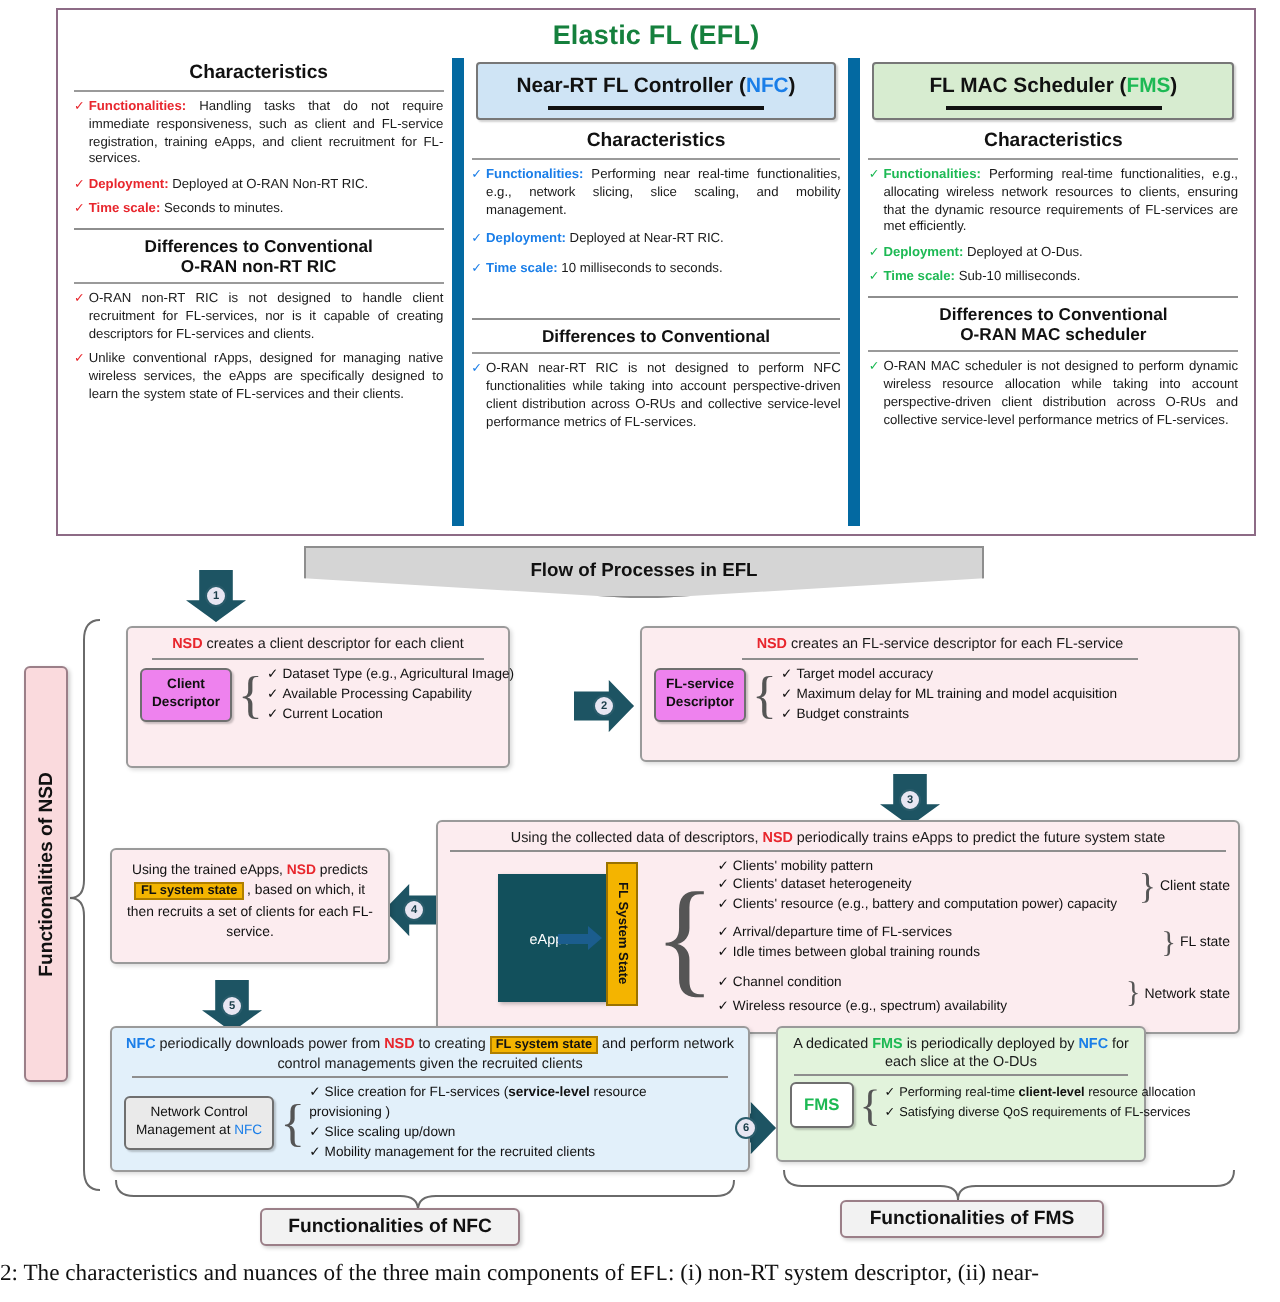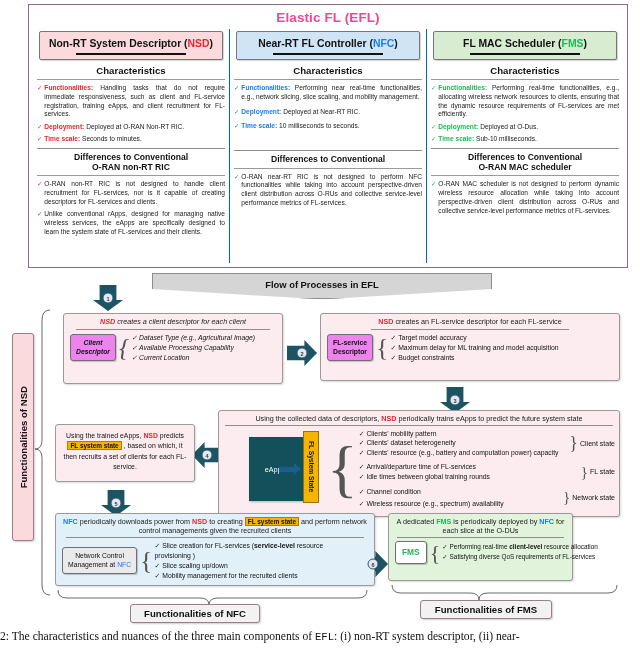--- a/index.html
+++ b/index.html
@@ -21,35 +21,35 @@
     position: absolute;
     left: 28px; top: 4px;
     width: 600px; height: 264px;
     border: 1px solid #8d6b86;
     background: #fff;
   }
   .efl-title {
     text-align: center;
     font-size: 13.5px;
     font-weight: bold;
-    color: #ec4899;
+    color: #15803d;
     padding-top: 5px;
     letter-spacing: .1px;
   }
   .cols {
     display: flex;
     padding: 4px 4px 0 4px;
     height: 238px;
   }
   .col {
     flex: 1 1 0;
     padding: 0 4px;
     position: relative;
   }
-  .col + .col { border-left: 1px solid #0369a1; }
+  .col + .col { border-left: 6px solid #0369a1; }
 
   .hdr-box {
     border: 1px solid #777;
     border-radius: 2px;
     text-align: center;
     padding: 6px 2px 3px 2px;
     margin: 2px 2px 5px 2px;
     box-shadow: 1px 1px 1px rgba(0,0,0,.18);
   }
   .hdr-box .t {
@@ -284,24 +284,20 @@
 <body>
 
 <div id="page">
 
   <div class="top-panel">
     <div class="efl-title">Elastic FL (EFL)</div>
 
     <div class="cols">
 
       <div class="col">
-        <div class="hdr-box hdr-nsd">
-          <div class="t"><span>Non-RT System Descriptor (</span><span class="c-nsd">NSD</span><span>)</span></div>
-          <div class="rule"></div>
-        </div>
         <div class="sec-title">Characteristics</div>
         <div class="hr-thin"></div>
         <div class="bullets">
           <div class="bullet">
             <span class="chk chk-nsd">✓</span>
             <span><b class="lbl lbl-nsd">Functionalities:</b><span> Handling tasks that do not require immediate responsiveness, such as client and FL-service registration, training eApps, and client recruitment for FL-services.</span></span>
           </div>
           <div class="bullet">
             <span class="chk chk-nsd">✓</span>
             <span><b class="lbl lbl-nsd">Deployment:</b><span> Deployed at O-RAN Non-RT RIC.</span></span>
@@ -434,21 +430,21 @@
   <div class="step" style="left:101px; top:490px;">
     <div class="arrow-shape ar-down"></div>
     <div class="badge">5</div>
   </div>
 
   <div class="step" style="left:358px; top:551px;">
     <div class="arrow-shape ar-right"></div>
     <div class="badge">6</div>
   </div>
 
-  <div class="fbox pink" style="left:63px; top:313px; width:220px; height:71px;font-style:italic;">
+  <div class="fbox pink" style="left:63px; top:313px; width:192px; height:71px;">
     <div class="fbox-title"><span class="c-nsd" style="font-weight:bold">NSD</span><span> creates a client descriptor for each client</span></div>
     <div class="title-rule"></div>
     <div class="fb-row">
       <div class="tagbox tag-pink">
         <div>Client</div>
         <div>Descriptor</div>
       </div>
       <div class="brace">{</div>
       <div class="items">
         <div><span class="ck">✓</span><span>Dataset Type (e.g., Agricultural Image)</span></div>

